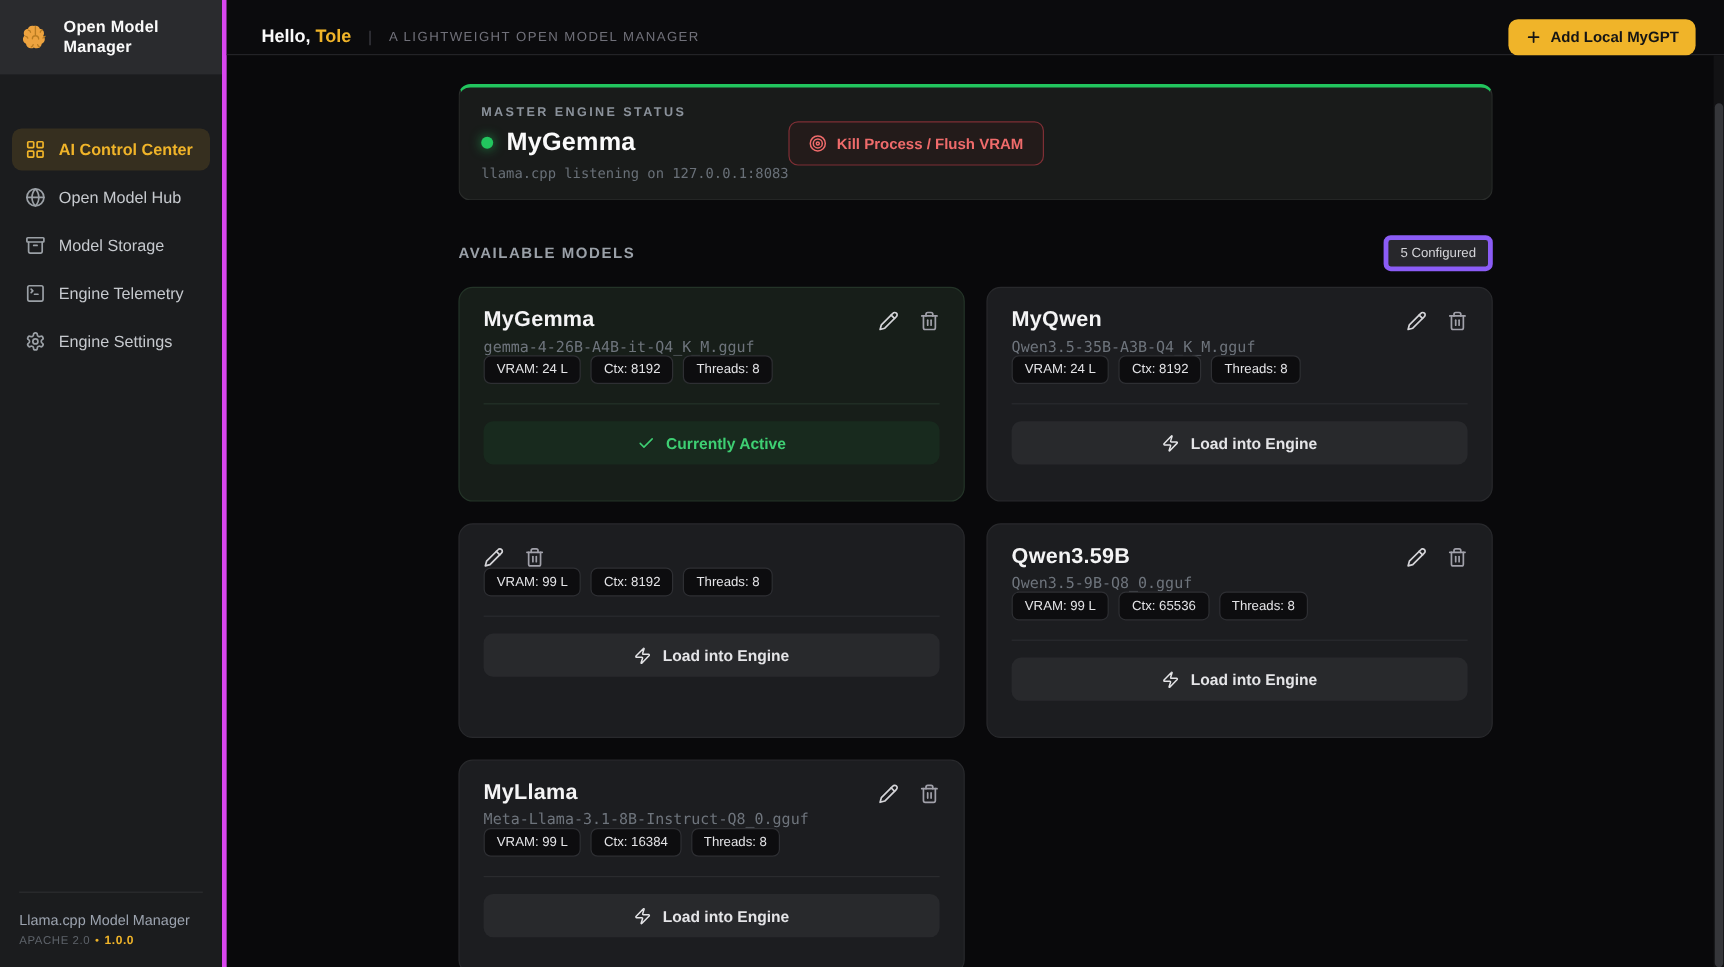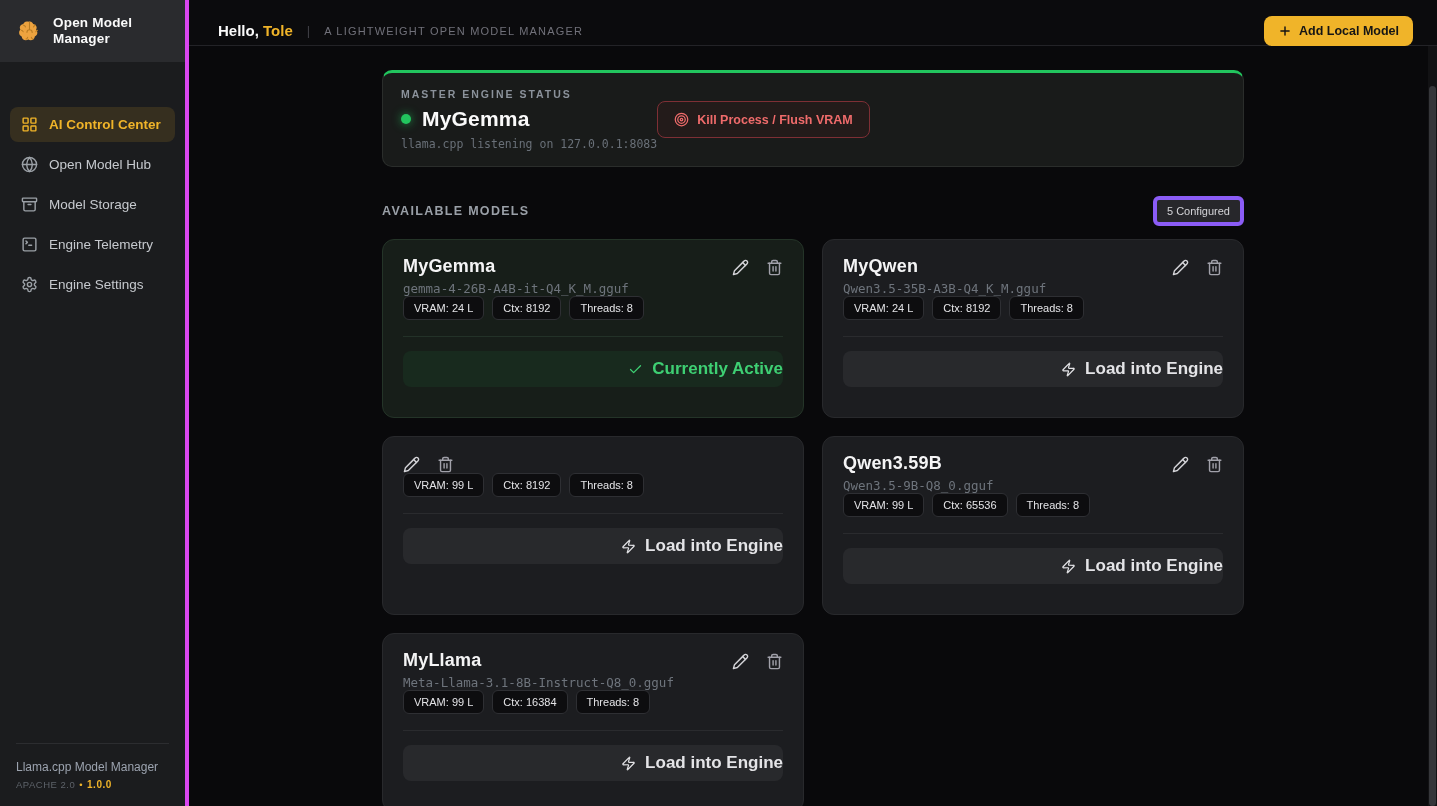--- a/index.html
+++ b/index.html
@@ -148,23 +148,23 @@
   .badges { display:flex; gap:8px; }
   .badge {
     background:#0d0d0f; border:1px solid #2e2f33;
     color:#e4e4e7; font-size:11px;
     border-radius:6px; padding:5px 10px; white-space:nowrap;
   }
   .card .rule { height:1px; background:#2a2b2e; margin-top:16px; }
   .card.active-card .rule { background:#233228; }
   .action-btn {
     margin-top:14px; width:100%; height:36px;
-    display:flex; align-items:center; justify-content:flex-end; gap:9px;
+    display:flex; align-items:center; justify-content:center; gap:9px;
     border:none; border-radius:8px; cursor:pointer;
-    font-size:17px; font-weight:bold;
+    font-size:13px; font-weight:bold;
     font-family:"Liberation Sans", sans-serif;
   }
   .action-btn svg { width:15px; height:15px; }
   .load-btn { background:#28292c; color:#e4e4e7; }
   .active-btn { background:rgba(34,197,94,.08); color:#3ecf73; }
 
   
   .scrollbar {
     position:absolute; top:46px; right:0; bottom:0; width:9px;
     background:#121214;
@@ -250,21 +250,21 @@
         <span class="name">Tole</span>
       </span>
       <span class="sep">|</span>
       <span class="tagline">A LIGHTWEIGHT OPEN MODEL MANAGER</span>
     </div>
     <button class="add-btn">
       <svg viewBox="0 0 24 24" fill="none" stroke="currentColor" stroke-width="2.5" stroke-linecap="round">
           <path d="M5 12h14"></path>
           <path d="M12 5v14"></path>
         </svg>
-      <span>Add Local Model</span>
+      <span>Add Local MyGPT</span>
     </button>
   </header>
 
   <div class="content">
 
     <section class="master-card">
       <div>
         <div class="ms-label">MASTER ENGINE STATUS</div>
         <div class="ms-titlerow">
           <span class="ms-dot"></span>

